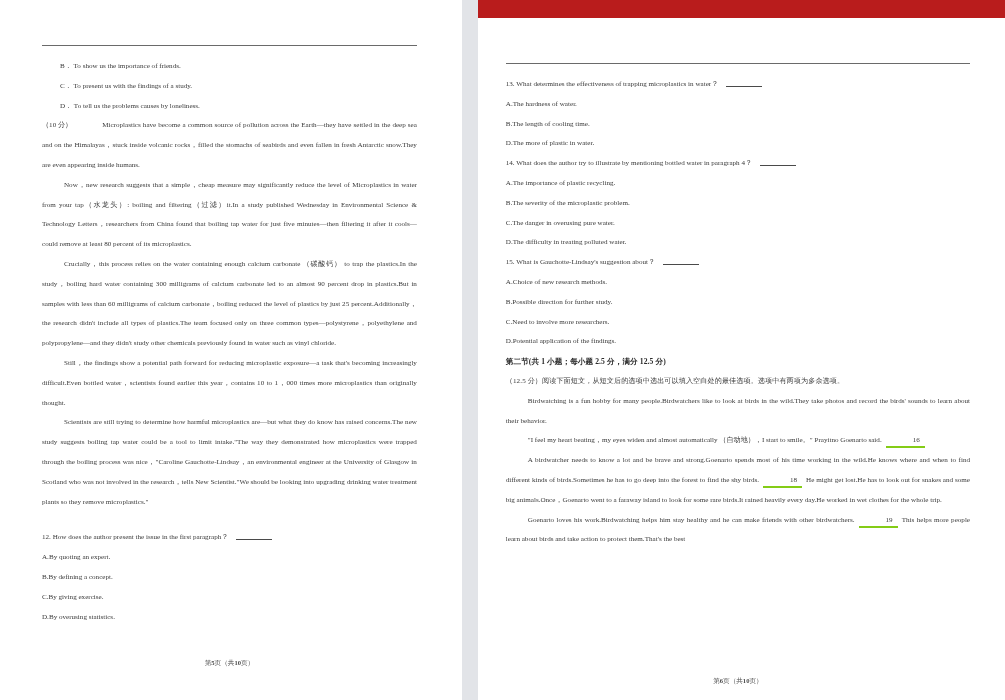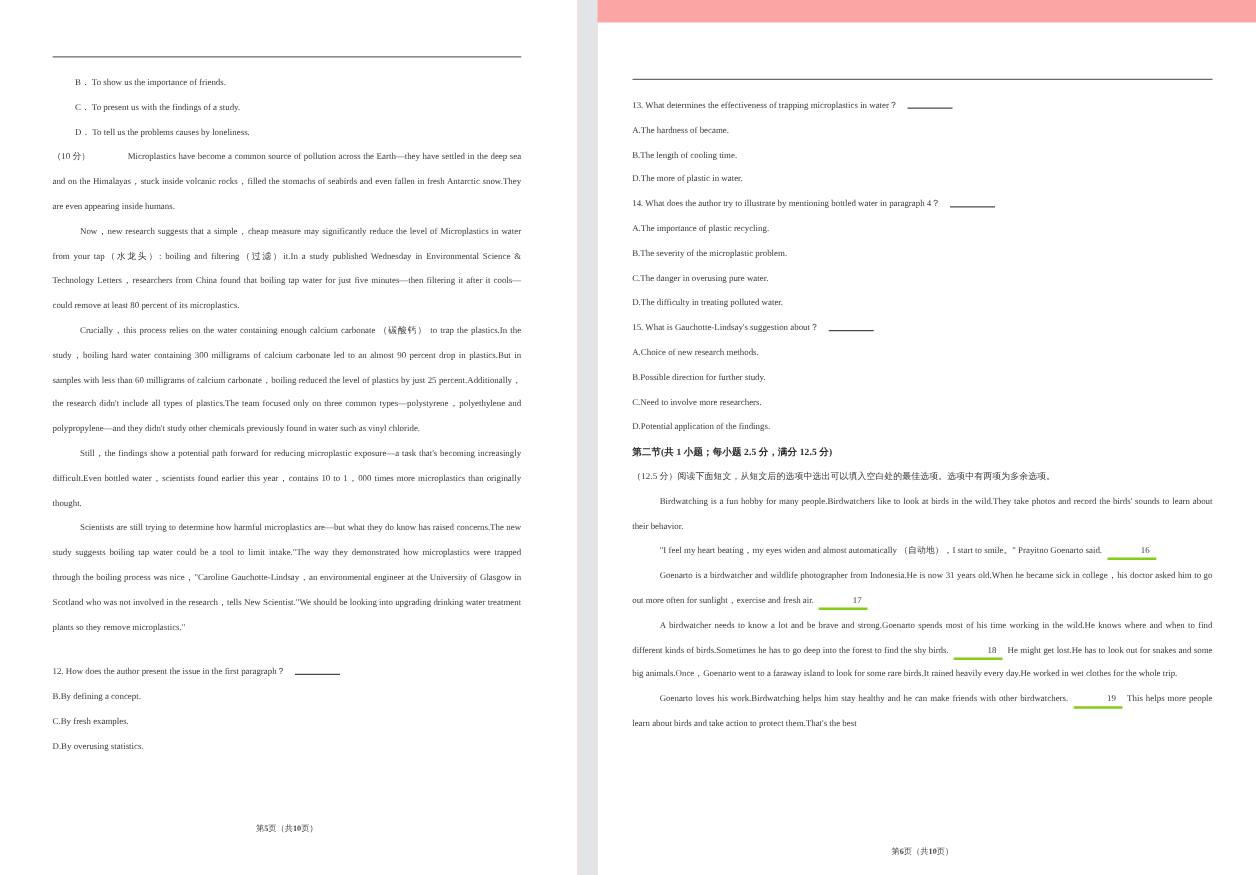--- a/index.html
+++ b/index.html
@@ -11,21 +11,21 @@
     width: 1005px;
     height: 700px;
     overflow: hidden;
     font-family: "Liberation Serif", "DejaVu Serif", serif;
     color: #3a3a3a;
   }
   .spread {
     display: flex;
     width: 1005px;
     height: 700px;
-    background: #fca5a5;
+    background: #b91c1c;
   }
   .page {
     position: relative;
     background: #ffffff;
     height: 700px;
     box-sizing: border-box;
   }
   .page-left  { width: 495px; }
   .gutter     { width: 17px; background: #e2e4e8; height: 700px; }
   .page-right { width: 565px; margin-top: 18px; }
@@ -142,40 +142,41 @@
         <p class="marker-para"><span class="marker">（10 分）</span><span>Microplastics have become a common source of pollution across the Earth—they have settled in the deep sea and on the Himalayas，stuck inside volcanic rocks，filled the stomachs of seabirds and even fallen in fresh Antarctic snow.They are even appearing inside humans.</span></p>
 
         <p class="para">Now，new research suggests that a simple，cheap measure may significantly reduce the level of Microplastics in water from your tap（水龙头）: boiling and filtering（过滤）it.In a study published Wednesday in Environmental Science &amp; Technology Letters，researchers from China found that boiling tap water for just five minutes—then filtering it after it cools—could remove at least 80 percent of its microplastics.</p>
         <p class="para">Crucially，this process relies on the water containing enough calcium carbonate （碳酸钙） to trap the plastics.In the study，boiling hard water containing 300 milligrams of calcium carbonate led to an almost 90 percent drop in plastics.But in samples with less than 60 milligrams of calcium carbonate，boiling reduced the level of plastics by just 25 percent.Additionally，the research didn't include all types of plastics.The team focused only on three common types—polystyrene，polyethylene and polypropylene—and they didn't study other chemicals previously found in water such as vinyl chloride.</p>
         <p class="para">Still，the findings show a potential path forward for reducing microplastic exposure—a task that's becoming increasingly difficult.Even bottled water，scientists found earlier this year，contains 10 to 1，000 times more microplastics than originally thought.</p>
         <p class="para">Scientists are still trying to determine how harmful microplastics are—but what they do know has raised concerns.The new study suggests boiling tap water could be a tool to limit intake."The way they demonstrated how microplastics were trapped through the boiling process was nice，"Caroline Gauchotte‐Lindsay，an environmental engineer at the University of Glasgow in Scotland who was not involved in the research，tells New Scientist."We should be looking into upgrading drinking water treatment plants so they remove microplastics."</p>
 
         <div class="spacer-md"></div>
 
         <p class="q"><span>12. How does the author present the issue in the first paragraph？</span><span class="blank"></span></p>
+        <p class="opt">A.By quoting an expert.</p>
         <p class="opt">B.By defining a concept.</p>
-        <p class="opt">C.By fresh examples.</p>
+        <p class="opt">C.By giving exercise.</p>
         <p class="opt">D.By overusing statistics.</p>
 
       </div>
 
       <div class="footer"><span>第</span><b>5</b><span>页（共</span><b>10</b><span>页）</span></div>
     </div>
   </div>
 
   <div class="gutter"></div>
 
   <div class="page page-right">
     <div class="page-inner">
       <div class="top-rule"></div>
 
       <div class="content">
 
         <p class="q"><span>13. What determines the effectiveness of trapping microplastics in water？</span><span class="blank"></span></p>
-        <p class="opt">A.The hardness of became.</p>
+        <p class="opt">A.The hardness of water.</p>
         <p class="opt">B.The length of cooling time.</p>
         <p class="opt">D.The more of plastic in water.</p>
 
         <p class="q"><span>14. What does the author try to illustrate by mentioning bottled water in paragraph 4？</span><span class="blank"></span></p>
         <p class="opt">A.The importance of plastic recycling.</p>
         <p class="opt">B.The severity of the microplastic problem.</p>
         <p class="opt">C.The danger in overusing pure water.</p>
         <p class="opt">D.The difficulty in treating polluted water.</p>
 
         <p class="q"><span>15. What is Gauchotte‐Lindsay's suggestion about？</span><span class="blank"></span></p>
@@ -184,21 +185,20 @@
         <p class="opt">C.Need to involve more researchers.</p>
         <p class="opt">D.Potential application of the findings.</p>
 
         <p class="cn-heading">第二节(共 1 小题；每小题 2.5 分，满分 12.5 分)</p>
         <p class="cn-instr">（12.5 分）阅读下面短文，从短文后的选项中选出可以填入空白处的最佳选项。选项中有两项为多余选项。</p>
 
         <p class="para-flow">Birdwatching is a fun hobby for many people.Birdwatchers like to look at birds in the wild.They take photos and record the birds' sounds to learn about their behavior.</p>
 
         <p class="para-flow"><span>"I feel my heart beating，my eyes widen and almost automatically （自动地），I start to smile。" Prayitno Goenarto said.</span><span class="inline-blank">16</span></p>
 
-        <p class="para-flow"><span>Goenarto is a birdwatcher and wildlife photographer from Indonesia.He is now 31 years old.When he became sick in college，his doctor asked him to go out more often for sunlight，exercise and fresh air.</span><span class="inline-blank">17</span></p>
 
         <p class="para-flow"><span>A birdwatcher needs to know a lot and be brave and strong.Goenarto spends most of his time working in the wild.He knows where and when to find different kinds of birds.Sometimes he has to go deep into the forest to find the shy birds.</span><span class="inline-blank">18</span><span>He might get lost.He has to look out for snakes and some big animals.Once，Goenarto went to a faraway island to look for some rare birds.It rained heavily every day.He worked in wet clothes for the whole trip.</span></p>
 
         <p class="para-flow"><span>Goenarto loves his work.Birdwatching helps him stay healthy and he can make friends with other birdwatchers.</span><span class="inline-blank">19</span><span>This helps more people learn about birds and take action to protect them.That's the best</span></p>
 
       </div>
 
       <div class="footer"><span>第</span><b>6</b><span>页（共</span><b>10</b><span>页）</span></div>
     </div>
   </div>

